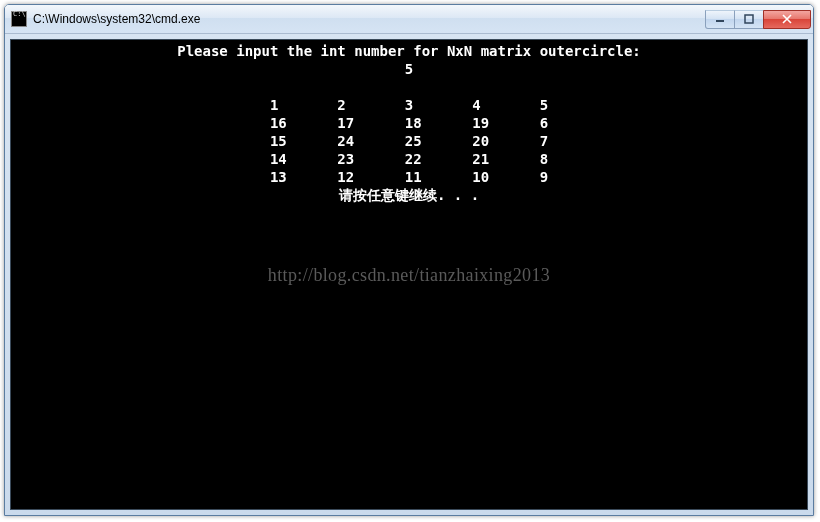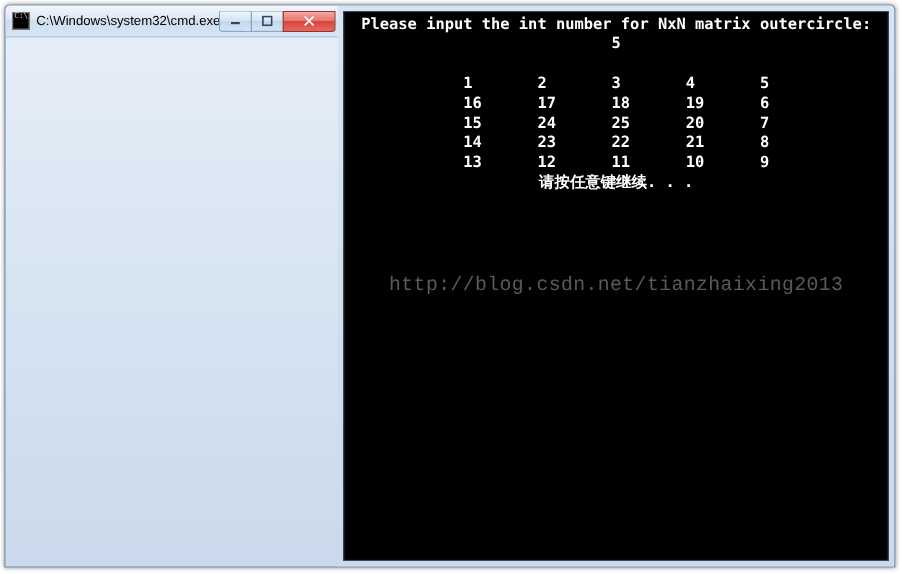--- a/index.html
+++ b/index.html
@@ -14,20 +14,21 @@
   .window {
     position: relative;
     width: 808px;
     height: 510px;
     margin: 4px;
     border: 1px solid #5a7ca0;
     border-radius: 5px 5px 0 0;
     box-shadow: 0 0 4px rgba(0,0,0,0.4);
     background: linear-gradient(to bottom, #e8eff7 0%, #d7e4f2 50%, #cadaec 100%);
     display: flex;
+    flex-direction: column;
     overflow: hidden;
   }
   .titlebar {
     display: flex;
     align-items: center;
     height: 28px;
     padding: 0 2px 0 6px;
     background: linear-gradient(to bottom, #f3f7fb 0%, #dde8f5 45%, #cfdff0 46%, #d6e4f4 100%);
     border-bottom: 1px solid #aabbd0;
     flex: 0 0 auto;
@@ -109,21 +110,21 @@
     margin: 0;
     padding: 2px 0 0 0;
     white-space: pre;
   }
   .watermark {
     position: absolute;
     top: 50%;
     left: 50%;
     transform: translate(-50%, -50%);
     color: #5a5a5a;
-    font-family: Liberation Mono, monospace;
+    font-family: Liberation Serif, serif;
     font-size: 18px;
     font-weight: normal;
     letter-spacing: 0.02em;
     white-space: nowrap;
     pointer-events: none;
   }
 </style>
 </head>
 <body>
 

